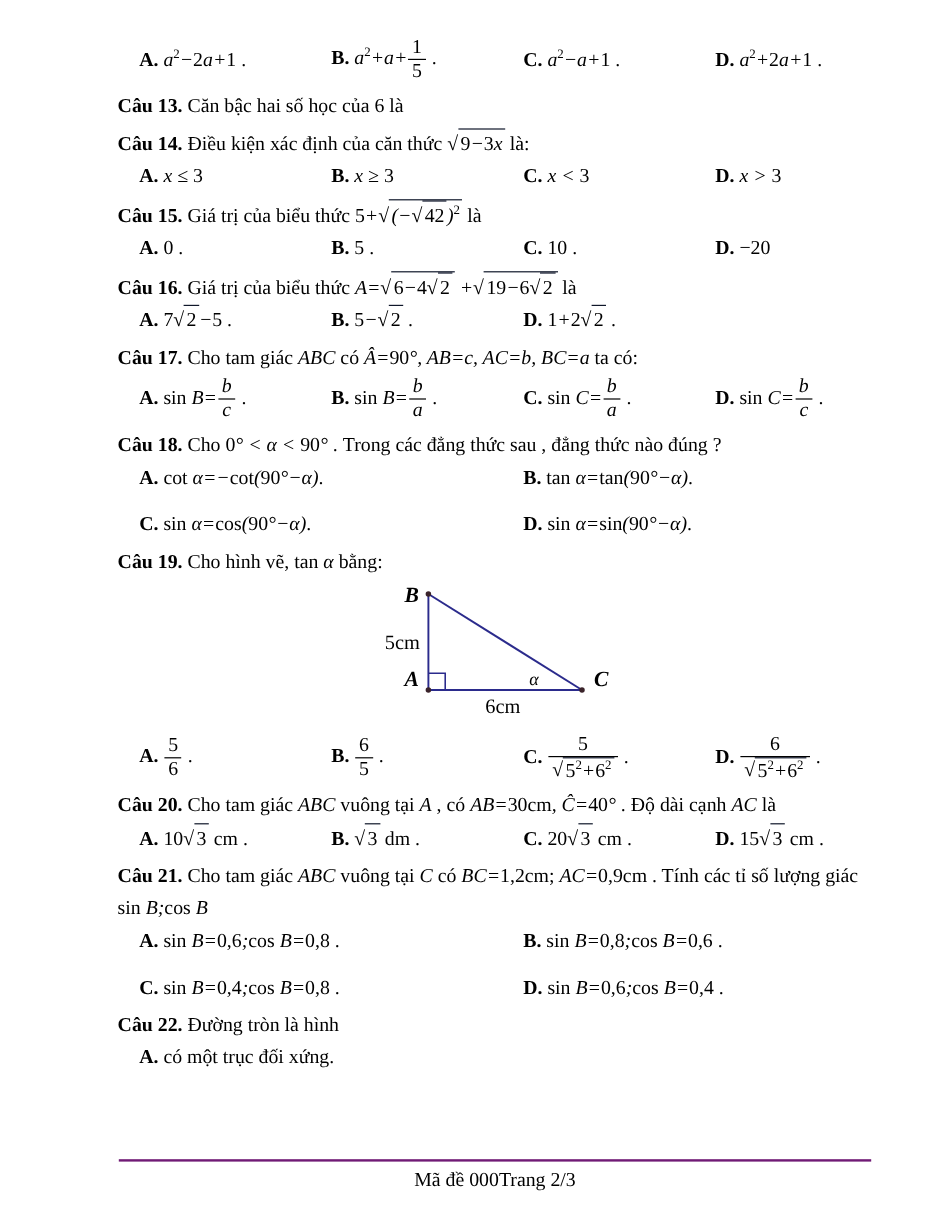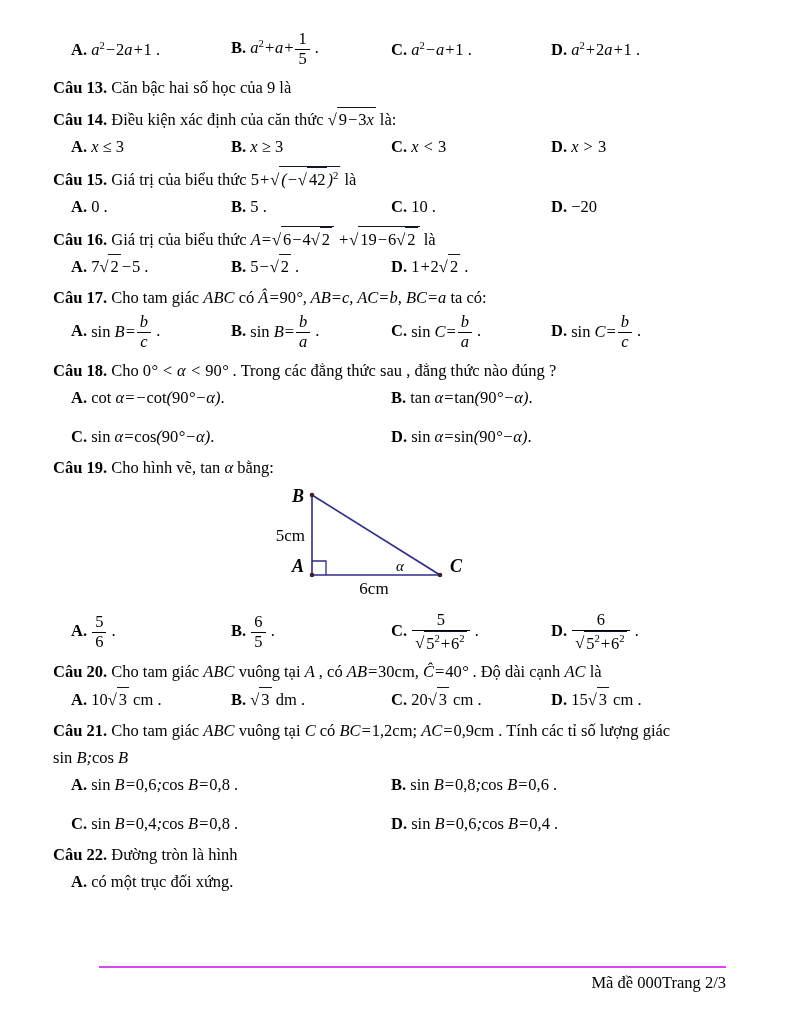--- a/index.html
+++ b/index.html
@@ -1,20 +1,20 @@
 <!DOCTYPE html>
 <html><head>
 <meta charset="utf-8">
 <style>
   html,body{margin:0;padding:0;background:#fff;}
   .page{
     position:relative;
     width:792px;height:1024px;
     box-sizing:border-box;
-    padding:27px 66px 0 53px;
+    padding:27px 66px 0 98px;
     background:#fff;
     color:#000;
     font-family:"Liberation Serif", serif;
     font-size:16.5px;
     overflow:hidden;
   }
   p{margin:0;}
   .stem{margin:7px 0 3px 0;line-height:1.45;}
   .stem2{margin:2px 0 3px 0;line-height:1.45;}
   .qnum{font-weight:bold;}
@@ -33,39 +33,39 @@
   .fden{display:block;padding:0 3px;}
   .sqrt{display:inline-block;white-space:nowrap;}
   .rsg{display:inline-block;}
   .rad{display:inline-block;border-top:1px solid #0f172a;padding:0 2px;}
   
   .figure{position:relative;height:122px;margin:2px 0 6px 0;}
   .figure svg{position:absolute;left:155px;top:0;}
   
   .footer{
     position:absolute;left:99px;right:66px;top:966px;
-    border-top:2px solid #d946ef;
+    border-top:2px solid #701a75;
     padding-top:5px;
-    display:flex;justify-content:flex-end;
+    display:flex;justify-content:center;
   }
 </style>
 </head>
 <body>
 
 <div class="page">
 
   <div class="opts opts4">
     <span class="opt"><b class="olabel">A.</b> <span><span class="mv">a<sup><span class="up">2</span></sup>−<span class="up">2</span>a+<span class="up">1</span></span> .</span></span>
     <span class="opt"><b class="olabel">B.</b> <span><span class="mv">a<sup><span class="up">2</span></sup>+a+<span class="frac"><span class="fnum"><span class="up">1</span></span><span class="fden"><span class="up">5</span></span></span></span> .</span></span>
     <span class="opt"><b class="olabel">C.</b> <span><span class="mv">a<sup><span class="up">2</span></sup>−a+<span class="up">1</span></span> .</span></span>
     <span class="opt"><b class="olabel">D.</b> <span><span class="mv">a<sup><span class="up">2</span></sup>+<span class="up">2</span>a+<span class="up">1</span></span> .</span></span>
   </div>
 
   <div>
-    <p class="stem"><b class="qnum">Câu 13.</b> <span>Căn bậc hai số học của 9 là</span></p>
+    <p class="stem"><b class="qnum">Câu 13.</b> <span>Căn bậc hai số học của 6 là</span></p>
   </div>
 
   <div>
     <p class="stem"><b class="qnum">Câu 14.</b> <span>Điều kiện xác định của căn thức <span class="mv"><span class="sqrt"><span class="rsg">√</span><span class="rad"><span class="up">9</span>−<span class="up">3</span>x</span></span></span> là:</span></p>
     <div class="opts opts4">
       <span class="opt"><b class="olabel">A.</b> <span><span class="mv">x ≤ <span class="up">3</span></span></span></span>
       <span class="opt"><b class="olabel">B.</b> <span><span class="mv">x ≥ <span class="up">3</span></span></span></span>
       <span class="opt"><b class="olabel">C.</b> <span><span class="mv">x &lt; <span class="up">3</span></span></span></span>
       <span class="opt"><b class="olabel">D.</b> <span><span class="mv">x &gt; <span class="up">3</span></span></span></span>
     </div>

